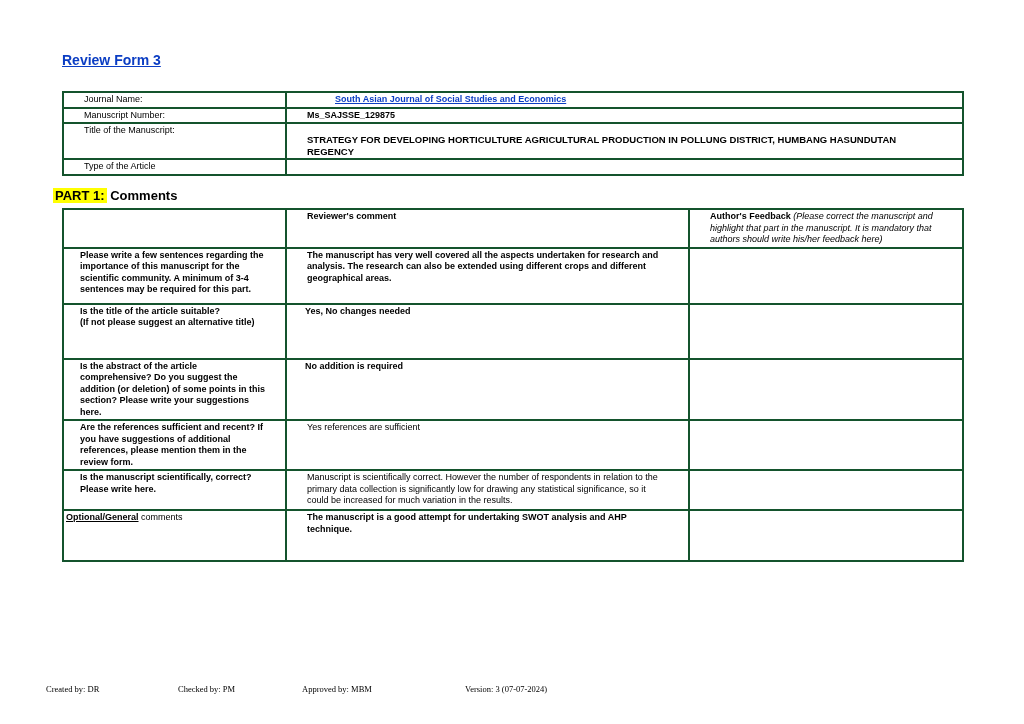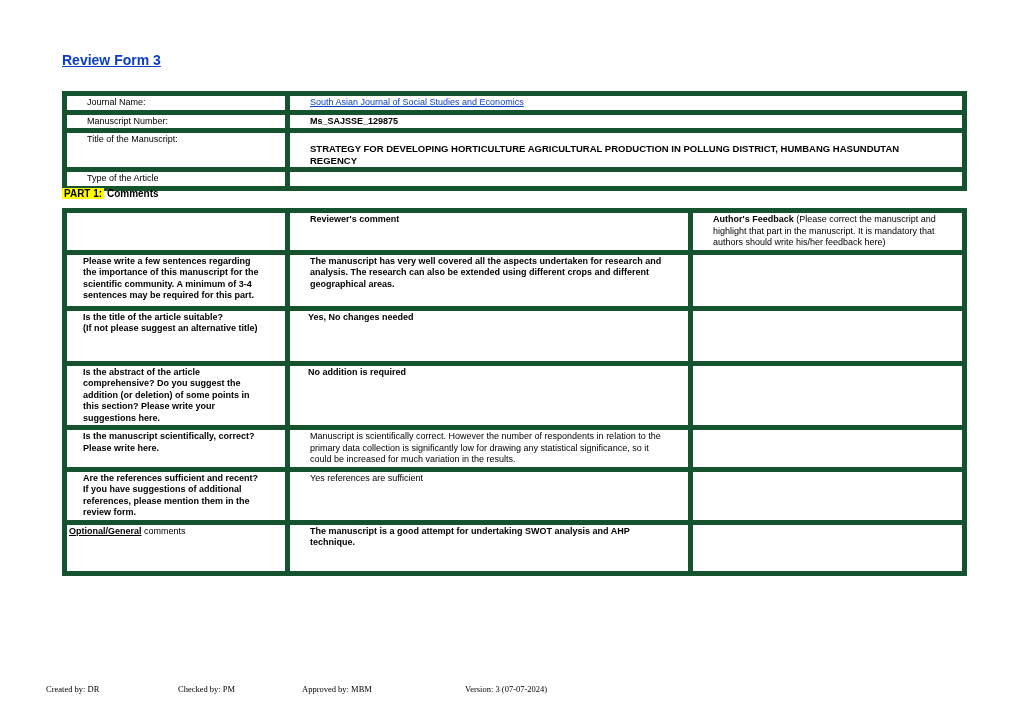--- a/index.html
+++ b/index.html
@@ -8,44 +8,44 @@
   .page {
     position:relative; width:1024px; height:724px; background:#ffffff;
     font-family:"Liberation Sans", sans-serif; color:#000;
   }
   .doc-title {
     position:absolute; left:62px; top:52px;
     font-size:14px; font-weight:bold; text-decoration:underline; color:#0B3DC3;
   }
   table { border-collapse:collapse; table-layout:fixed; }
   td {
-    border:5px solid #14532d; vertical-align:top;
+    border:2px solid #14532d; vertical-align:top;
     font-size:9px; line-height:11.5px; padding:1px 20px;
   }
   
   .info-table { position:absolute; left:62px; top:91px; width:900px; }
   .info-table .label { font-size:9px; }
-  .journal-link { color:#0B3DC3; font-weight:normal; text-decoration:underline; cursor:pointer; }
+  .journal-link { color:#0B3DC3; font-weight:bold; text-decoration:underline; cursor:pointer;margin-left:28px; }
   .ms-number { font-weight:bold; }
   .ms-title { font-weight:bold; font-size:9.5px; padding-top:10px; text-transform:uppercase; }
   .h14 { height:14px; } .h30 { height:30px; } .h16 { height:16px; }
   
-  .part-heading { position:absolute; left:62px; top:188px; font-size:10px; font-weight:bold; }
+  .part-heading { position:absolute; left:53px; top:188px; font-size:13px; font-weight:bold; }
   .part-heading .hl { background:#FFFF00; padding:0 2px; }
   
   .comments-table { position:absolute; left:62px; top:208px; width:900px; }
   .comments-table .q { font-weight:bold; padding-left:16px; white-space:pre-line; }
   .comments-table .q-flush { padding-left:2px; }
   .q-underline { text-decoration:underline; font-weight:bold; }
   .q-plain { font-weight:normal; }
   .c-bold { font-weight:bold; }
   .c-indent { padding-left:18px; }
   .col-head { font-weight:bold; }
   .af-bold { font-weight:bold; }
-  .af-italic { font-weight:normal;text-align:right; }
+  .af-italic { font-style:italic; font-weight:normal;text-align:right; }
   .rh30 { height:30px; } .rh56 { height:56px; } .rh55 { height:55px; }
   .rh40 { height:40px; } .rh51 { height:51px; }
   
   .footer { position:absolute; left:0; top:684px; width:1024px; height:14px;
             font-family:"Liberation Serif", serif; font-size:8.5px; }
   .footer span { position:absolute; top:0; white-space:nowrap; }
   .f-created  { left:46px; }
   .f-checked  { left:178px; }
   .f-approved { left:302px; }
   .f-version  { left:465px; }
@@ -114,28 +114,28 @@
       <td></td>
     </tr>
 
     <tr class="rh55">
       <td class="q">Is the abstract of the article comprehensive? Do you suggest the addition (or deletion) of some points in this section? Please write your suggestions here.</td>
       <td class="c-bold c-indent">No addition is required</td>
       <td></td>
     </tr>
 
     <tr class="rh40">
-      <td class="q">Is the manuscript scientifically, correct? Please write here.</td>
-      <td>Manuscript is scientifically correct. However the number of respondents in relation to the primary data collection is significantly low for drawing any statistical significance, so it could be increased for much variation in the results.</td>
+      <td class="q">Are the references sufficient and recent? If you have suggestions of additional references, please mention them in the review form.</td>
+      <td>Yes references are sufficient</td>
       <td></td>
     </tr>
 
     <tr class="rh40">
-      <td class="q">Are the references sufficient and recent? If you have suggestions of additional references, please mention them in the review form.</td>
-      <td>Yes references are sufficient</td>
+      <td class="q">Is the manuscript scientifically, correct? Please write here.</td>
+      <td>Manuscript is scientifically correct. However the number of respondents in relation to the primary data collection is significantly low for drawing any statistical significance, so it could be increased for much variation in the results.</td>
       <td></td>
     </tr>
 
 
     <tr class="rh51">
       <td class="q q-flush"><span class="q-underline">Optional/General</span><span class="q-plain"> comments</span></td>
       <td class="c-bold">The manuscript is a good attempt for undertaking SWOT analysis and AHP technique.</td>
       <td></td>
     </tr>
   </tbody>

